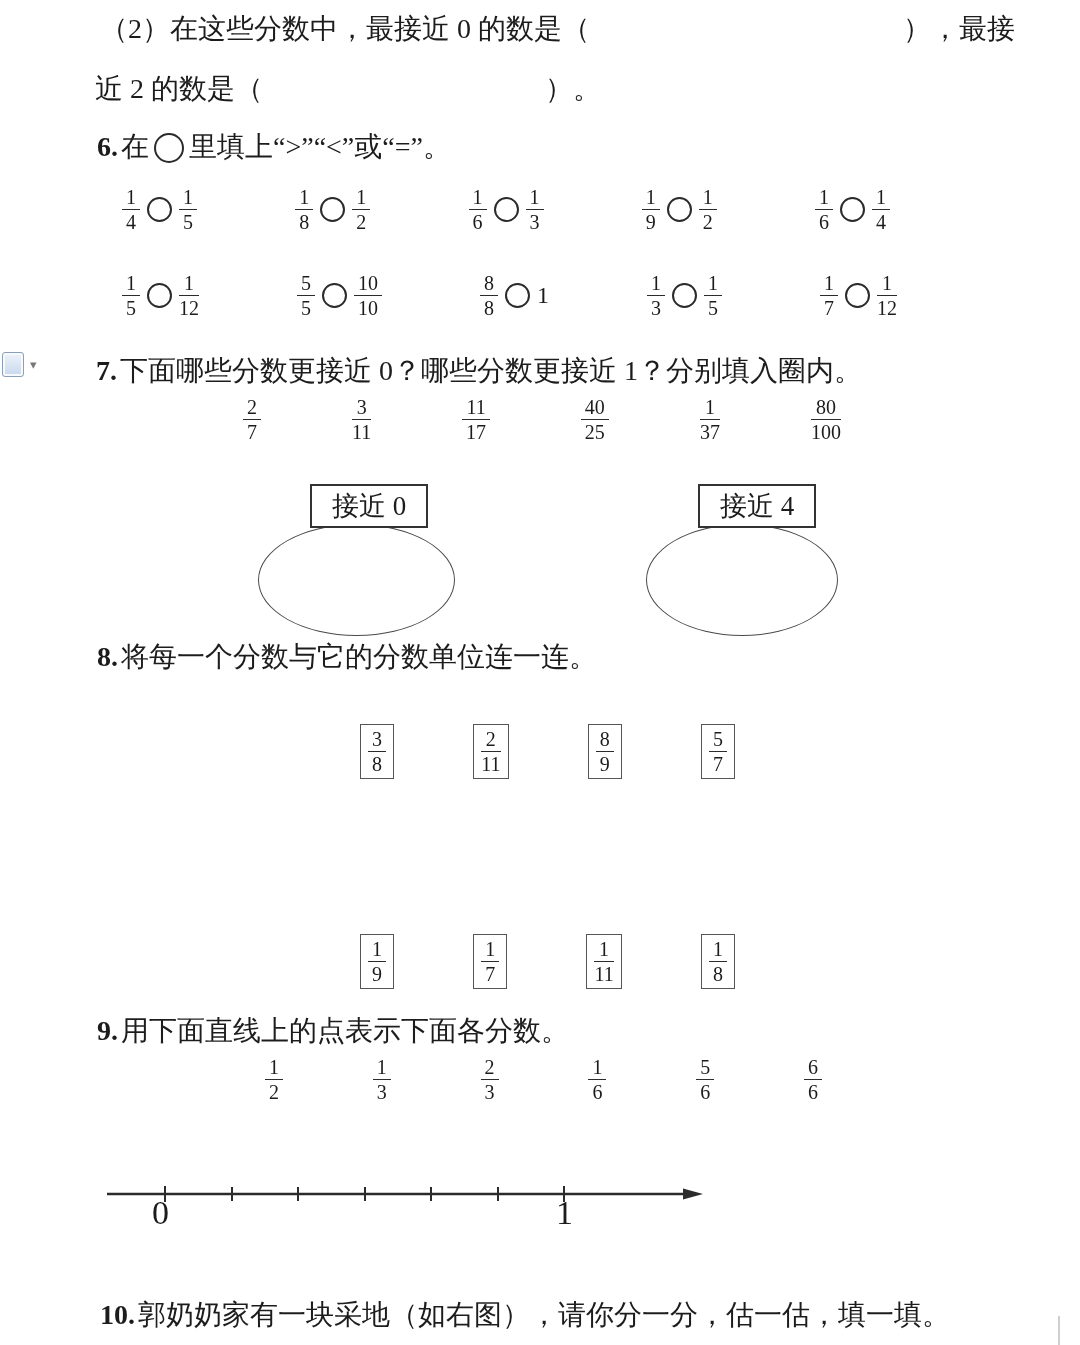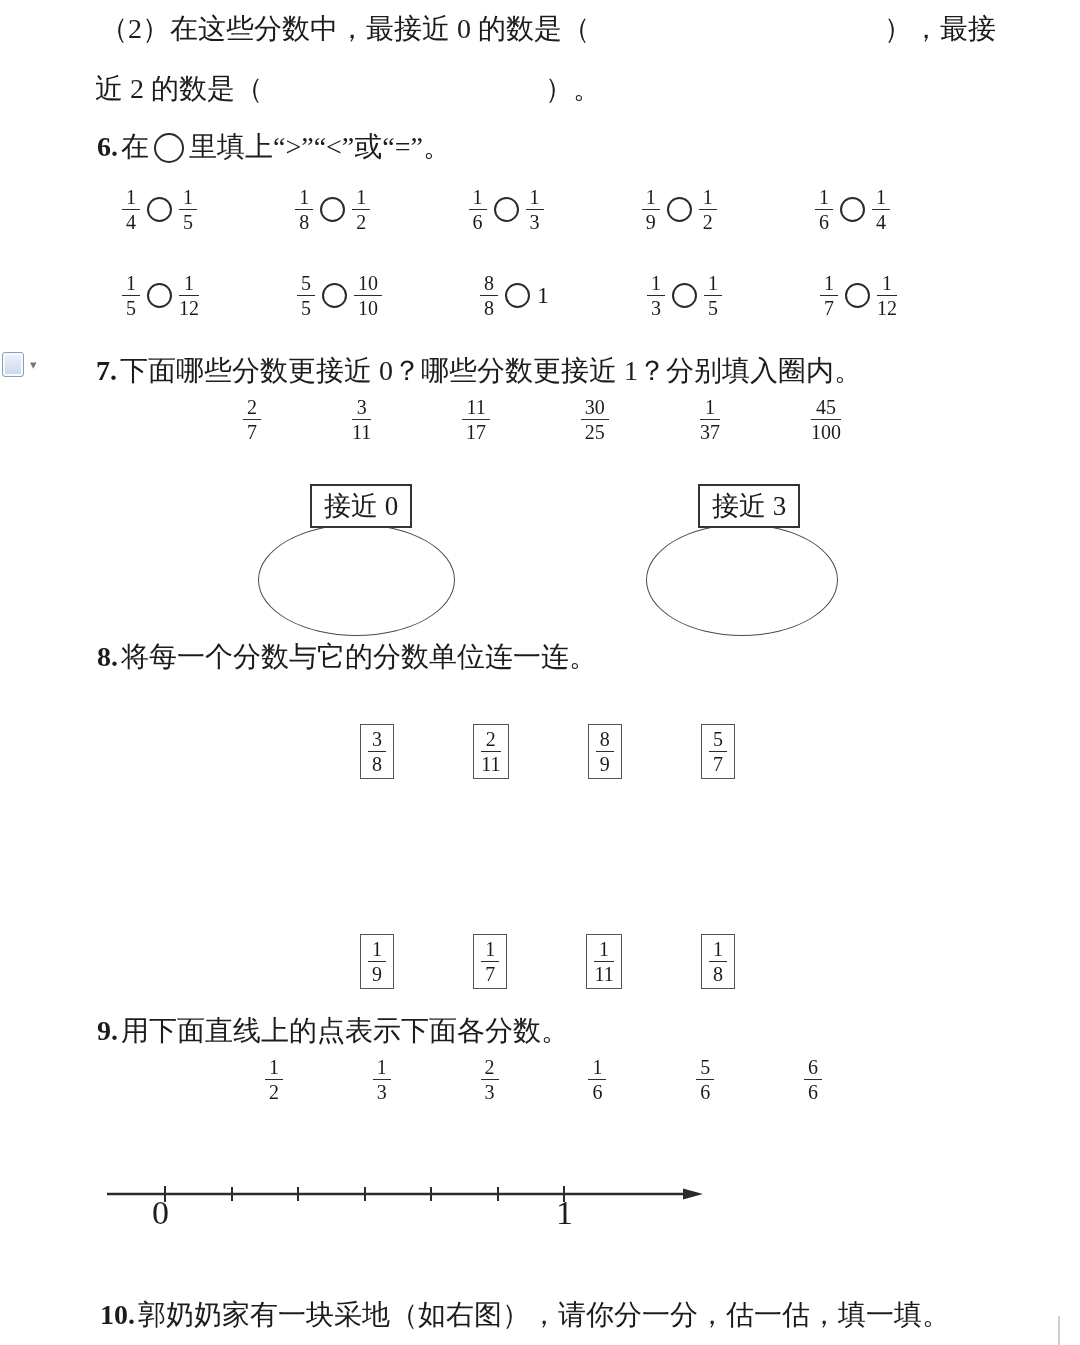--- a/index.html
+++ b/index.html
@@ -33,21 +33,21 @@
   .frac .num { display:block; border-bottom:1.5px solid #2b2b2b; padding:0 4px 1px; }
   .frac .den { display:block; padding-top:1px; }
   .whole { font-size:24px; vertical-align:middle; }
   .frac-row { display:flex; justify-content:space-between; align-items:center; }
   .frac-box {
     display:inline-block; border:1.5px solid #555;
     padding:3px 7px; background:#fff;
   }
   .label-box {
     border:2px solid #333; background:#fff;
-    padding:2px 12px; font-size:27px; z-index:2; white-space:nowrap;
+    padding:2px 20px; font-size:27px; z-index:2; white-space:nowrap;
   }
   .oval { border:1.5px solid #4a4a4a; border-radius:50%; background:transparent; }
   .nl-label { font-size:34px; }
   .paste {
     display:flex; align-items:flex-start; gap:6px;
   }
   .paste-box {
     display:inline-block; width:22px; height:25px;
     border:1px solid #8aa0b8; border-radius:3px;
     background:linear-gradient(180deg,#eef3fa 0%,#d7e3f2 60%,#c7d7ec 100%);
@@ -56,21 +56,21 @@
   .paste-caret { color:#777; font-size:13px; line-height:13px; margin-top:6px;
     font-family:"DejaVu Sans",sans-serif; }
   .edge-mark { background:#cfcfcf; }
 </style>
 </head>
 <body>
 
 <div class="page">
 
   <span class="abs text" style="left:100px; top:10px">（2）在这些分数中，最接近 0 的数是（</span>
-  <span class="abs text" style="left:884px; top:10px">），最接</span>
+  <span class="abs text" style="left:903px; top:10px">），最接</span>
   <span class="abs text" style="left:95px; top:70px">近 2 的数是（</span>
   <span class="abs text" style="left:545px; top:70px">）。</span>
 
   <div class="abs heading" style="left:97px; top:128px">
     <span class="qnum">6.</span><span>在</span><span class="title-circle"></span><span>里填上“&gt;”“&lt;”或“=”。</span>
   </div>
 
   <div class="abs cmp-row" style="left:122px; top:186px; width:768px">
       <span class="cmp">
         <span class="frac">
@@ -194,35 +194,35 @@
       </span>
       <span class="frac">
         <span class="num">3</span>
         <span class="den">11</span>
       </span>
       <span class="frac">
         <span class="num">11</span>
         <span class="den">17</span>
       </span>
       <span class="frac">
-        <span class="num">30</span>
+        <span class="num">40</span>
         <span class="den">25</span>
       </span>
       <span class="frac">
         <span class="num">1</span>
         <span class="den">37</span>
       </span>
       <span class="frac">
-        <span class="num">45</span>
+        <span class="num">80</span>
         <span class="den">100</span>
       </span>
     </div>
 
   <div class="abs label-box" style="left:310px; top:484px">接近 0</div>
-  <div class="abs label-box" style="left:698px; top:484px">接近 3</div>
+  <div class="abs label-box" style="left:698px; top:484px">接近 4</div>
   <div class="abs oval" style="left:258px; top:524px; width:197px; height:112px"></div>
   <div class="abs oval" style="left:646px; top:524px; width:192px; height:112px"></div>
 
   <div class="abs heading" style="left:97px; top:638px">
     <span class="qnum">8.</span><span>将每一个分数与它的分数单位连一连。</span>
   </div>
 
   <div class="abs frac-row" style="left:360px; top:724px; width:375px">
       <span class="frac-box"><span class="frac"><span class="num">3</span><span class="den">8</span></span></span>
       <span class="frac-box"><span class="frac"><span class="num">2</span><span class="den">11</span></span></span>

